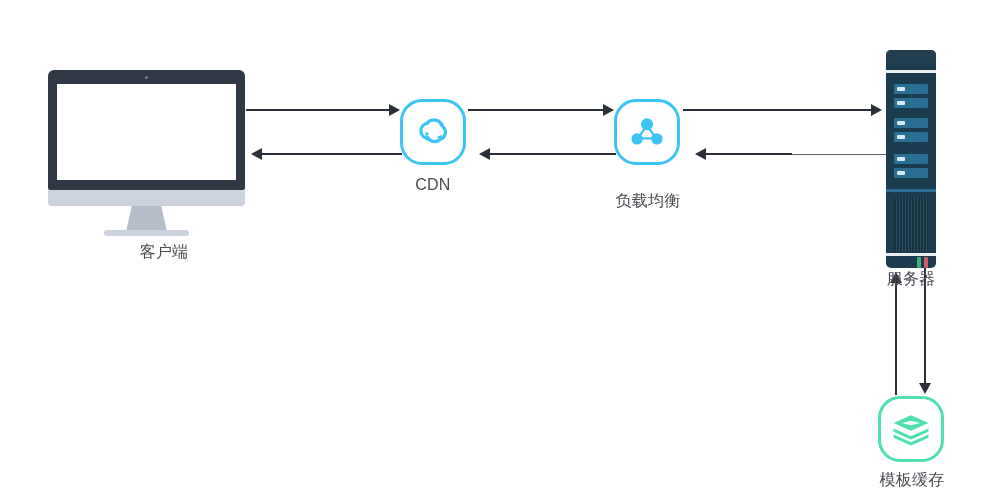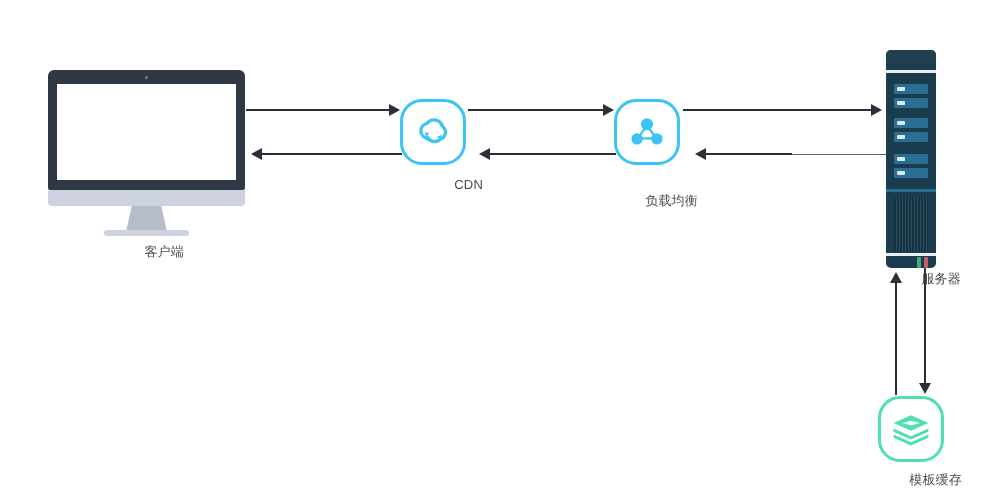--- a/index.html
+++ b/index.html
@@ -15,23 +15,23 @@
     width: 981px;
     height: 501px;
     background: #ffffff;
     overflow: hidden;
   }
   .node {
     position: absolute;
   }
   .label {
     position: absolute;
-    text-align: right;
+    text-align: center;
     color: #4a4a52;
-    font-size: 13px;
+    font-size: 16px;
     line-height: 16px;
     white-space: nowrap;
     letter-spacing: 0.2px;
   }
   
   .monitor-wrap { left: 48px; top: 70px; width: 197px; height: 148px; }
   .monitor-frame {
     position: absolute;
     left: 0; top: 0;
     width: 197px; height: 120px;
@@ -201,21 +201,21 @@
 
   <div class="node monitor-wrap">
     <div class="monitor-frame">
       <div class="monitor-dot"></div>
       <div class="monitor-screen"></div>
     </div>
     <div class="monitor-base"></div>
     <div class="monitor-neck"></div>
     <div class="monitor-foot"></div>
   </div>
-  <div class="label" style="left:84px; top:244px; width:100px;">客户端</div>
+  <div class="label" style="left:114px; top:244px; width:100px;">客户端</div>
 
   <div class="node tile cyan" style="left:400px; top:99px;">
     <svg width="44" height="44" viewBox="0 0 48 48">
       <g fill="none" stroke="#3cc4f4" stroke-width="3.6" stroke-linecap="round">
         <path d="M16.5 30.5 A8.2 8.2 0 0 1 17.6 14.6"></path>
         <path d="M18.2 13.6 A9.6 9.6 0 0 1 34.0 17.0"></path>
         <path d="M35.2 18.6 A8.0 8.0 0 0 1 32.6 31.6"></path>
         <path d="M31.2 32.6 A9.0 9.0 0 0 1 18.2 30.2"></path>
       </g>
       <g fill="#3cc4f4">

